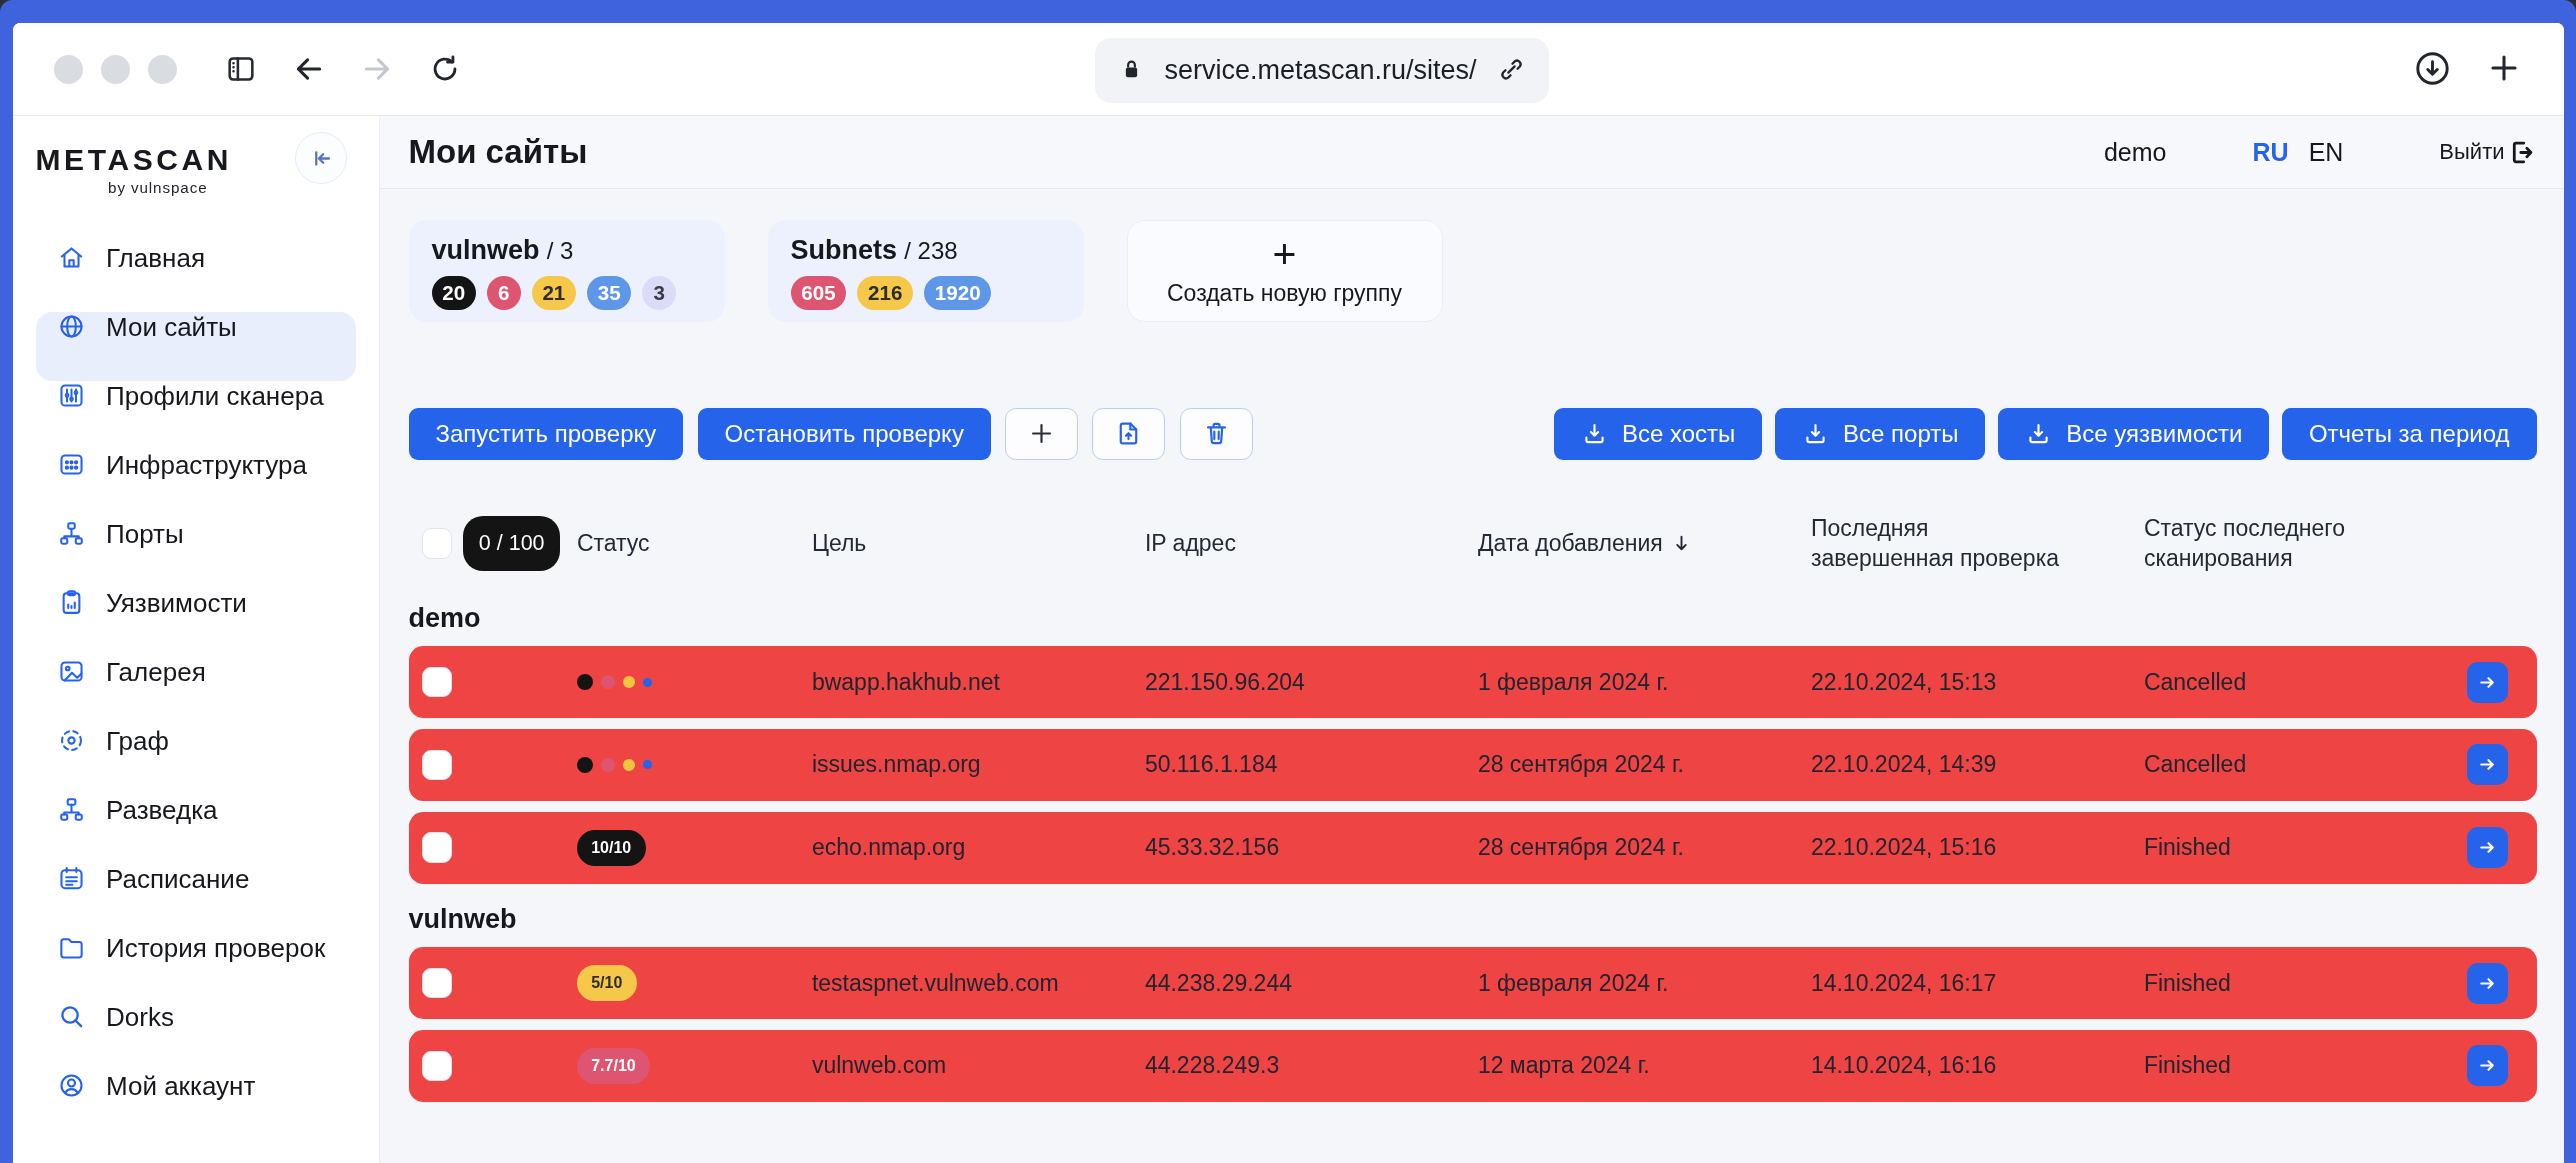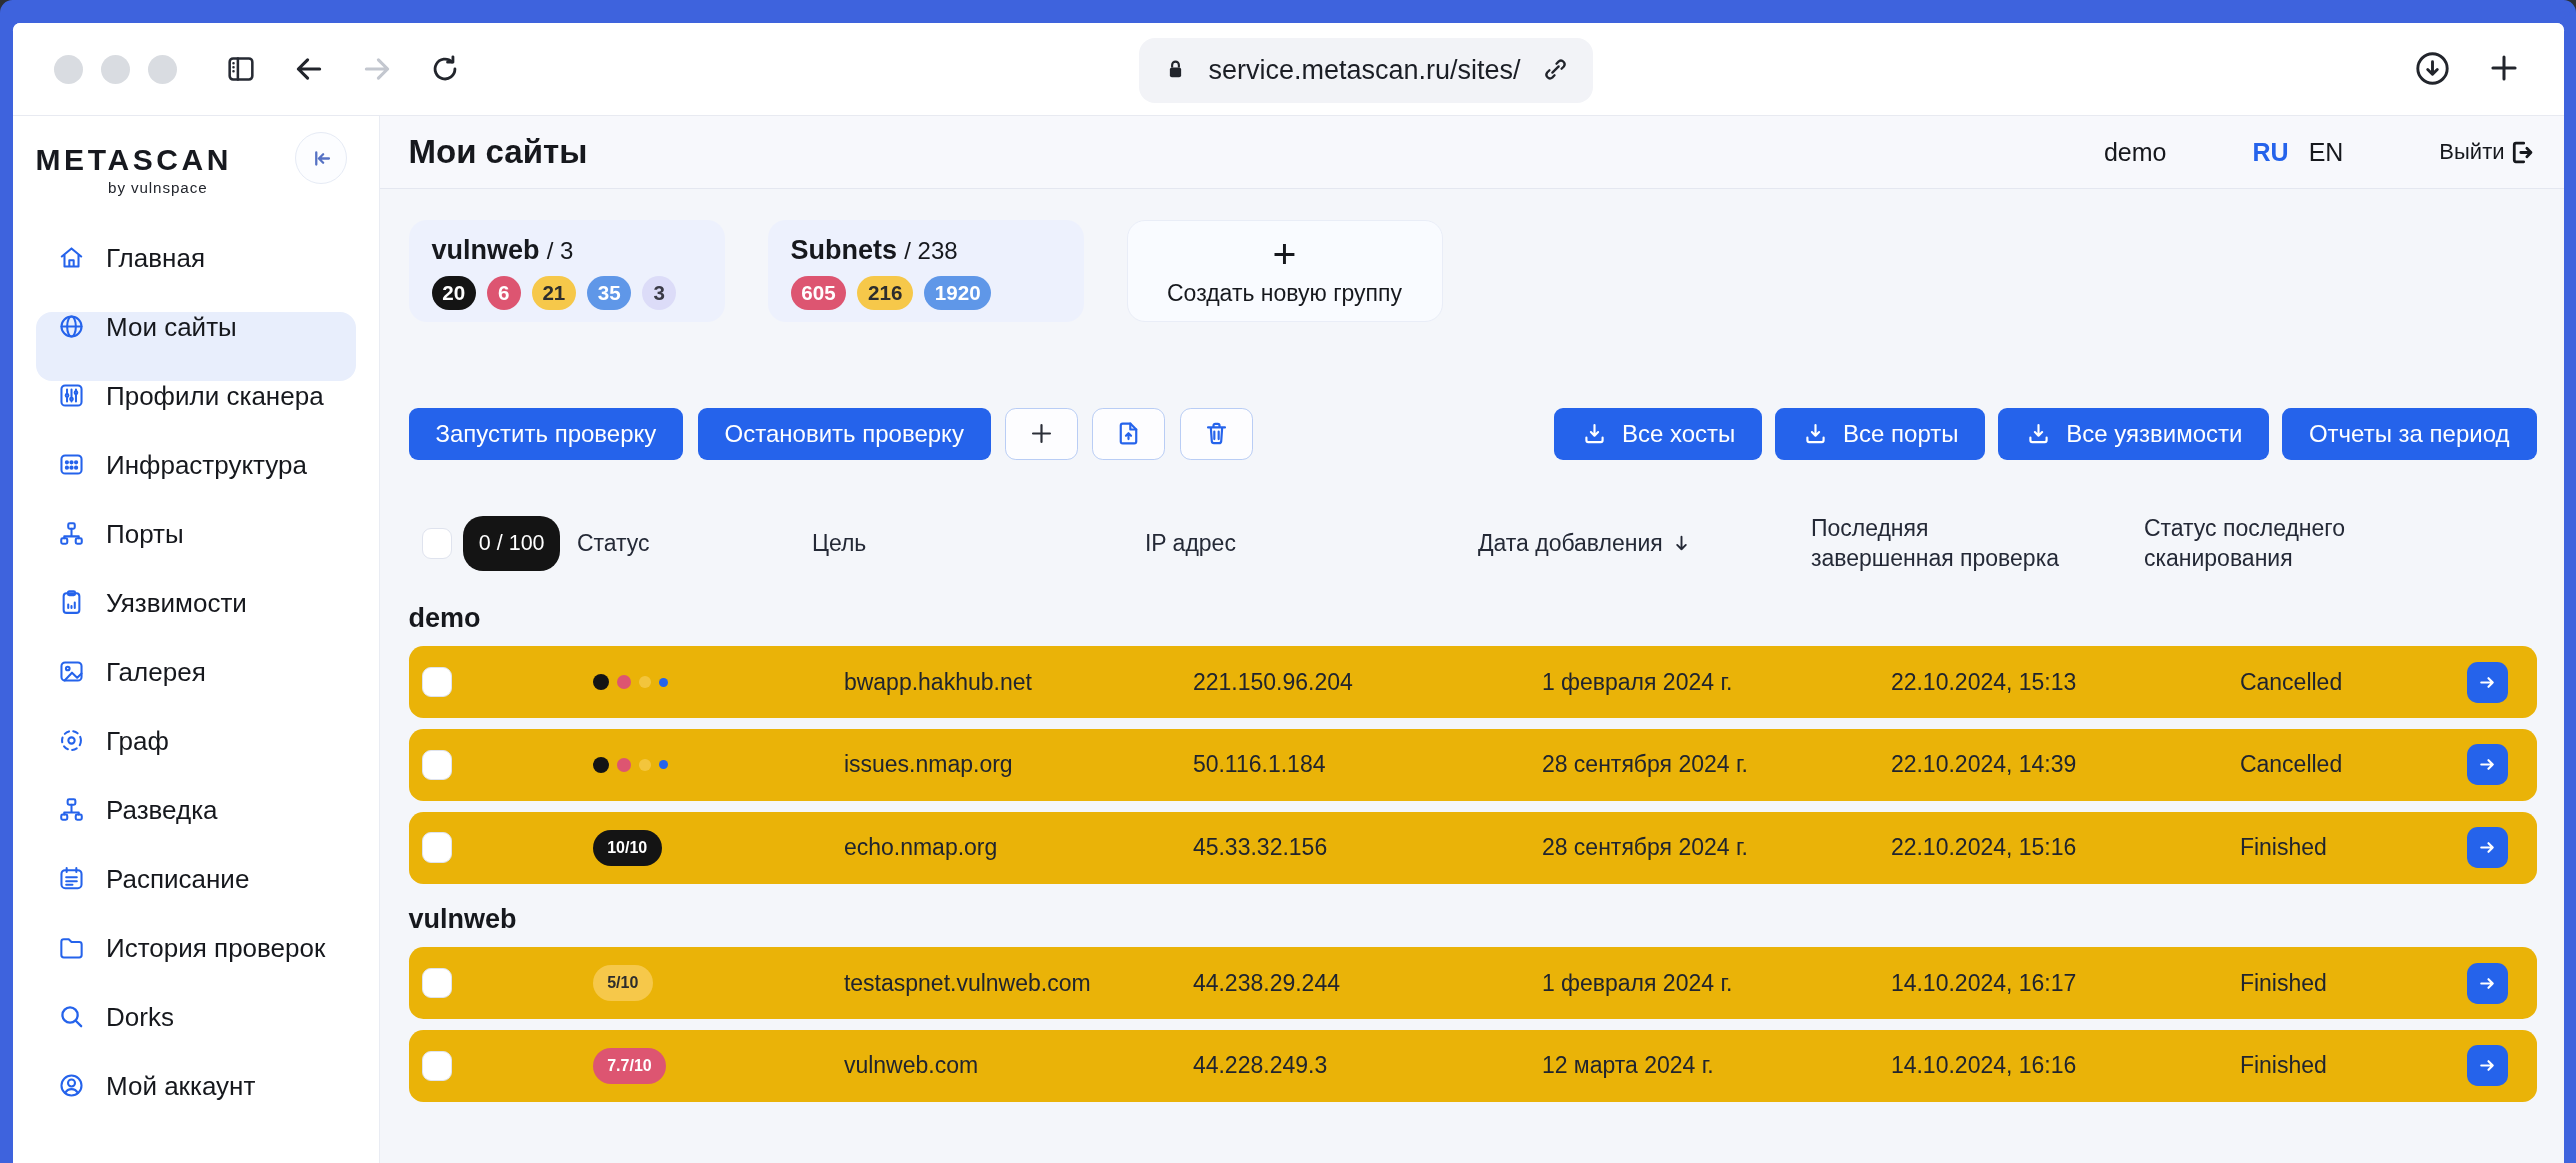--- a/index.html
+++ b/index.html
@@ -6,21 +6,21 @@
   body { font-family:"Liberation Sans", sans-serif; background:#2c2f36; }
   .window { width:2576px; height:1163px; background:#3e63dd; padding:23px 12.5px 0 12.5px; border-radius:12.5px 12.5px 0 0; overflow:hidden; }
   .inner { width:100%; height:100%; background:#fff; border-radius:7.2px 7.2px 0 0; display:flex; flex-direction:column; overflow:hidden; }
 
   
   .chrome { flex:0 0 93px; display:flex; align-items:center; position:relative; border-bottom:0.9px solid #e8eaf1; background:#fff; padding:0 41px; }
   .dots { display:flex; gap:18px; margin-right:30.5px; }
   .tdot { width:29px; height:29px; border-radius:50%; background:#d9dce1; }
   .chrome-ic { width:36px; height:36px; display:flex; align-items:center; justify-content:center; margin:0 16px; }
   .chrome-ic svg { width:34px; height:34px; }
-  .urlbar { position:absolute; left:1126px; top:15.2px; width:454px; height:65px; background:#f2f3f7; border-radius:16px; display:flex; align-items:center; padding:0 23px; }
+  .urlbar { position:absolute; left:1082px; top:15.2px; width:454px; height:65px; background:#f2f3f7; border-radius:16px; display:flex; align-items:center; padding:0 23px; }
   .urlbar .url-text { flex:1; text-align:center; font-size:27px; color:#1b1e25; }
   .chrome-right { position:absolute; right:41px; top:0; height:93px; display:flex; align-items:center; gap:32px; }
 
   
   .app { flex:1; display:flex; min-height:0; }
   .sidebar { flex:0 0 367px; background:#fff; border-right:0.9px solid #e9ecf3; position:relative; padding-top:27px; }
   .logo-block { padding-left:23px; }
   .logo-main { font-size:30px; font-weight:700; letter-spacing:3.6px; color:#17191f; }
   .logo-sub { font-size:15.2px; color:#23262d; text-align:right; width:172px; margin-top:1.8px; letter-spacing:0.9px; }
   .collapse-btn { position:absolute; top:16px; right:32px; width:52px; height:52px; border-radius:50%; border:1.8px solid #e6ebf5; background:#fcfdff; display:flex; align-items:center; justify-content:center; cursor:pointer; }
@@ -78,21 +78,21 @@
   .tgrid { display:grid; grid-template-columns:155px 235px 333px 333px 333px 333px 1fr 56px; align-items:center; padding:0 13.4px; }
   .t-head { margin-top:50px; min-height:68px; }
   .th { font-size:23px; color:#242936; line-height:1.28; }
   .th-first { display:flex; align-items:center; gap:10.8px; }
   .counter-pill { height:55px; min-width:97px; border-radius:20px; background:#141414; color:#fff; font-size:21.5px; display:inline-flex; align-items:center; justify-content:center; padding:0 14.3px; }
   .sort-wrap { display:flex; align-items:center; gap:7.2px; cursor:pointer; }
   .sort-wrap svg { width:23px; height:23px; }
   .checkbox { width:30.5px; height:30.5px; border-radius:9px; border:1.8px solid #dfe3ee; background:#fff; cursor:pointer; }
   .section-title { margin:25px 0 12.5px 0; font-size:27px; font-weight:700; color:#16181d; }
   .section-title.second { margin-top:20px; }
-  .row-card { height:72px; background:#eab308; border-radius:14.3px; cursor:pointer;gap:16px; }
+  .row-card { height:72px; background:#ef4444; border-radius:14.3px; cursor:pointer; }
   .row-card + .row-card { margin-top:10.8px; }
   .cell-text { font-size:23px; color:#20242e; }
   .dots-status { display:flex; align-items:center; gap:8px; }
   .dot { border-radius:50%; }
   .d1 { width:16px; height:16px; }
   .d2 { width:14.3px; height:14.3px; }
   .d3 { width:11.7px; height:11.7px; }
   .d4 { width:9px; height:9px; }
   .score-pill { height:36px; border-radius:18px; padding:0 14.3px; display:inline-flex; align-items:center; justify-content:center; font-size:16px; font-weight:600; justify-self:start; }
   .row-arrow { width:41px; height:41px; border-radius:10.8px; background:#2563eb; display:flex; align-items:center; justify-content:center; cursor:pointer; }

